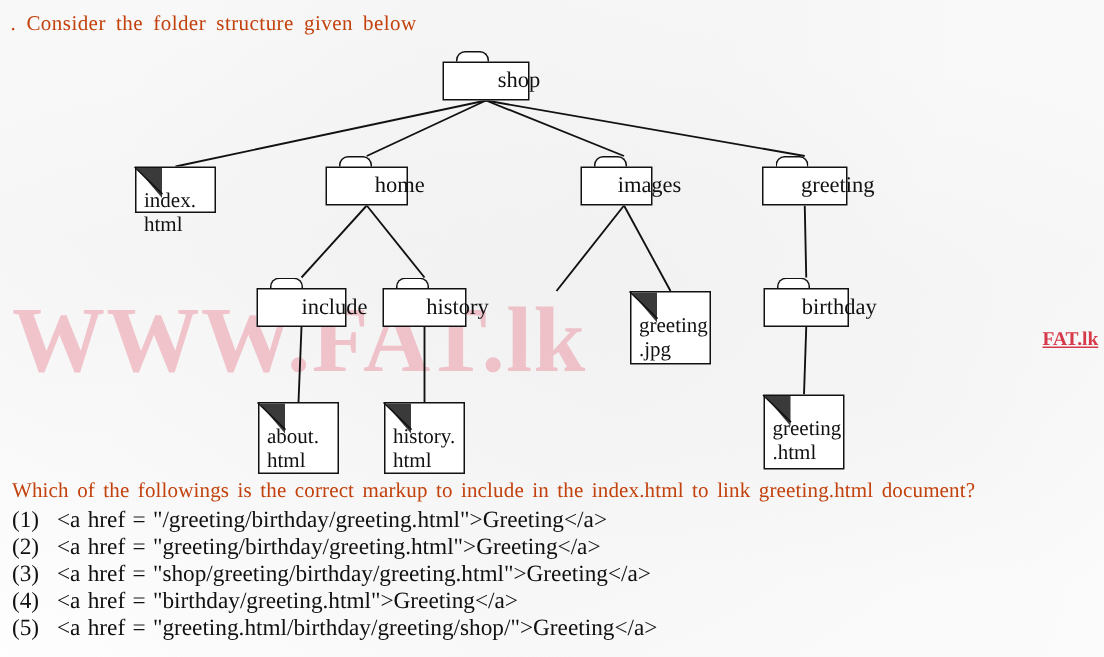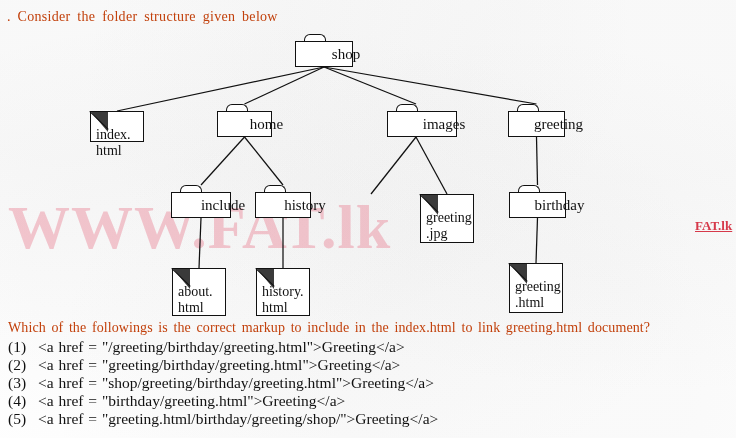--- a/index.html
+++ b/index.html
@@ -174,21 +174,21 @@
         <div class="foldline"></div>
         <div class="label">index.
 html</div>
       </div>
       <div class="node folder" style="left: 217px; top: 111px; width: 55px; height: 26px;">
         <div class="tab"></div>
         <div class="body">
           <span class="label">home</span>
         </div>
       </div>
-      <div class="node folder" style="left: 387px; top: 111px; width: 70px; height: 26px;">
+      <div class="node folder" style="left: 387px; top: 111px; width: 48px; height: 26px;">
         <div class="tab"></div>
         <div class="body">
           <span class="label">images</span>
         </div>
       </div>
       <div class="node folder" style="left: 508px; top: 111px; width: 57px; height: 26px;">
         <div class="tab"></div>
         <div class="body">
           <span class="label">greeting</span>
         </div>

